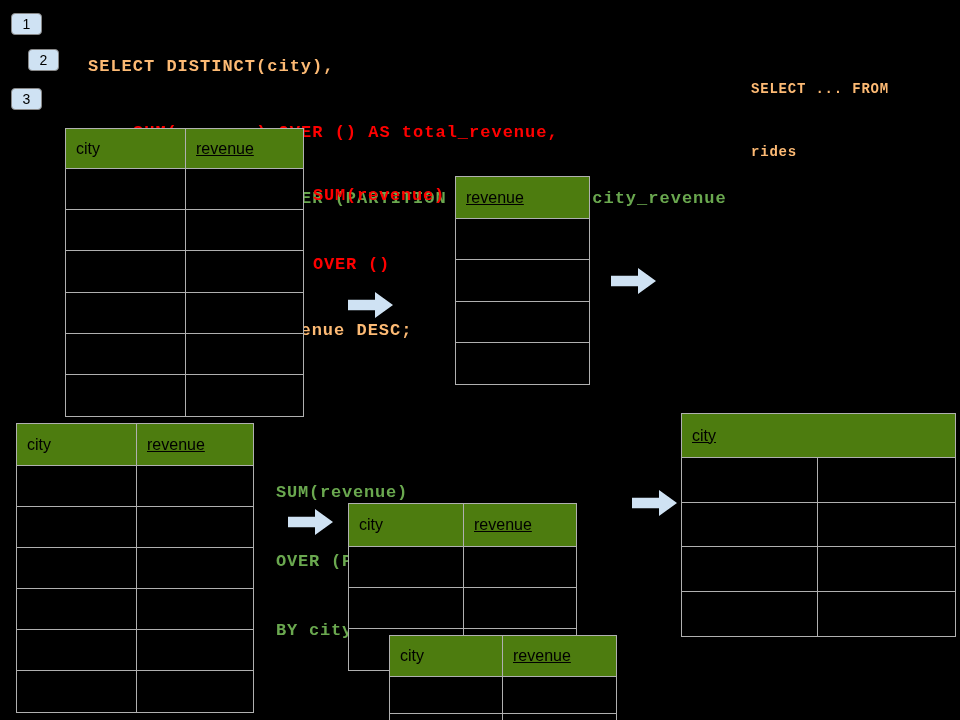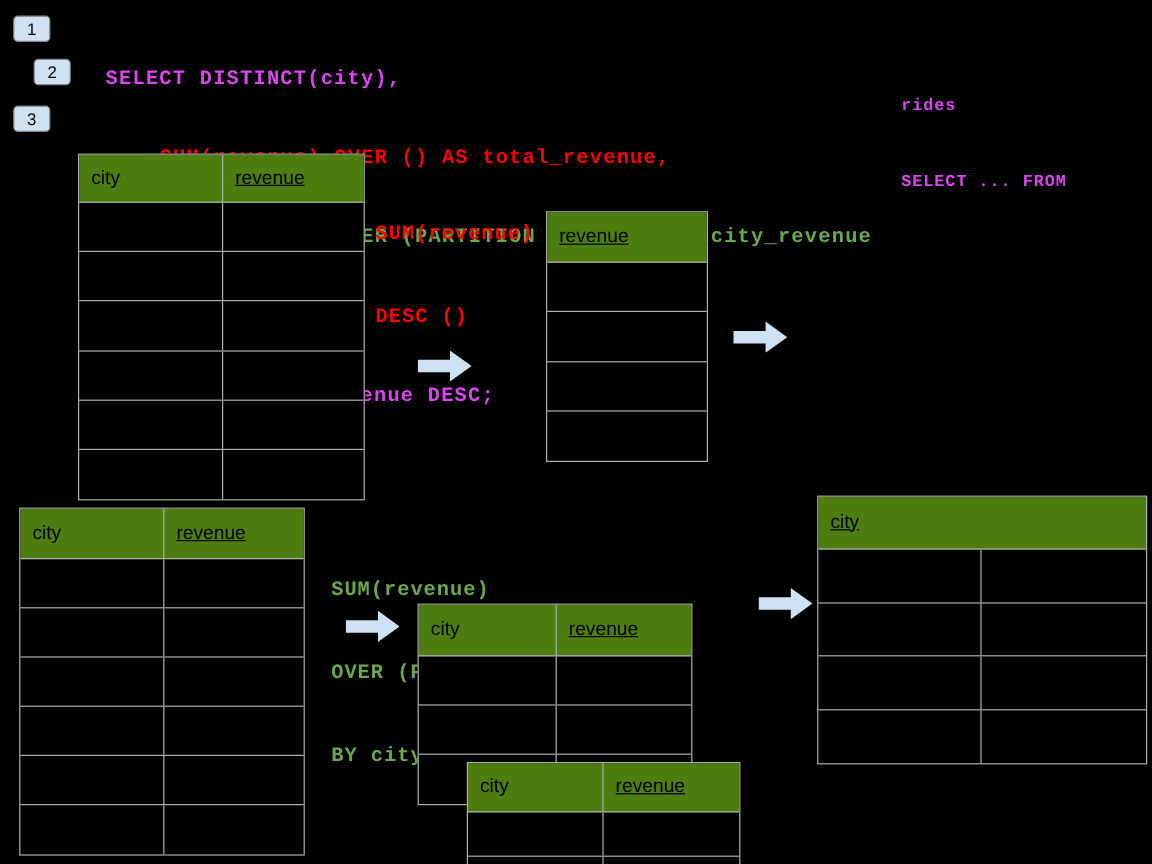--- a/index.html
+++ b/index.html
@@ -15,21 +15,21 @@
   .code{
     position:absolute;
     font-family:"Liberation Mono", monospace;
     font-weight:bold;
     white-space:pre;
   }
   .main-code{left:88px;top:12px;font-size:17px;letter-spacing:1px;line-height:22px;}
   .main-code .ln{height:22px;}
   .ind1{margin-left:45px;}
   .ind2{margin-left:22px;}
-  .purple{color:#d946ef;}
+  .purple{color:#fdba74;}
   .red{color:#ff0000;}
   .green{color:#6aa84f;}
 
   .side-code{left:751px;top:37px;font-size:14px;letter-spacing:0.8px;line-height:21px;}
   .anno-total{left:313px;top:138px;font-size:17px;letter-spacing:0.8px;line-height:23px;}
   .anno-part{left:276px;top:435px;font-size:17px;letter-spacing:0.8px;line-height:23px;}
 
   
   .badge{
     position:absolute;width:29px;height:20px;
@@ -95,27 +95,27 @@
 
   <div class="code main-code">
     <div class="ln purple">SELECT DISTINCT(city),</div>
     <div class="ln red ind1">SUM(revenue) OVER () AS total_revenue,</div>
     <div class="ln green ind1">SUM(revenue) OVER (PARTITION BY city) as city_revenue</div>
     <div class="ln purple ind2">FROM rides</div>
     <div class="ln purple ind2">ORDER by city_revenue DESC;</div>
   </div>
 
   <div class="code side-code purple">
+    <div>SELECT ... FROM</div>
     <div>rides</div>
-    <div>SELECT ... FROM</div>
   </div>
 
   <div class="code anno-total red">
     <div>SUM(revenue)</div>
-    <div>DESC ()</div>
+    <div>OVER ()</div>
   </div>
 
   <div class="code anno-part green">
     <div>SUM(revenue)</div>
     <div>OVER (PARTITION</div>
     <div>BY city)</div>
   </div>
 
   <div class="arrow arrow1"></div>
   <div class="arrow arrow2"></div>

